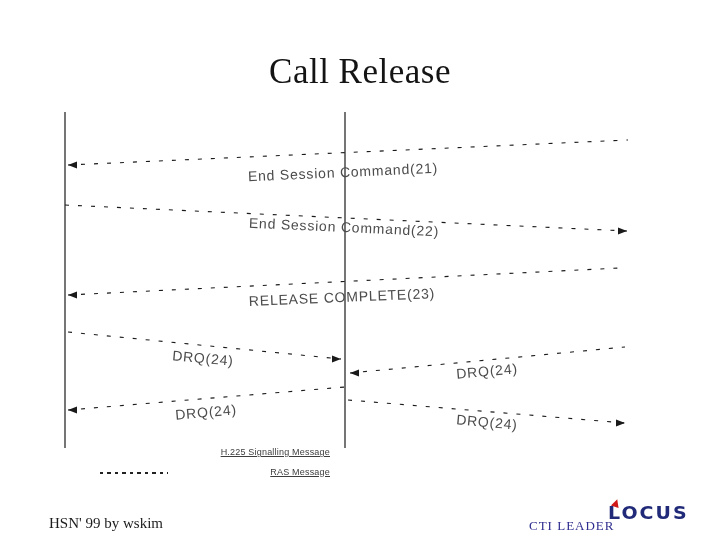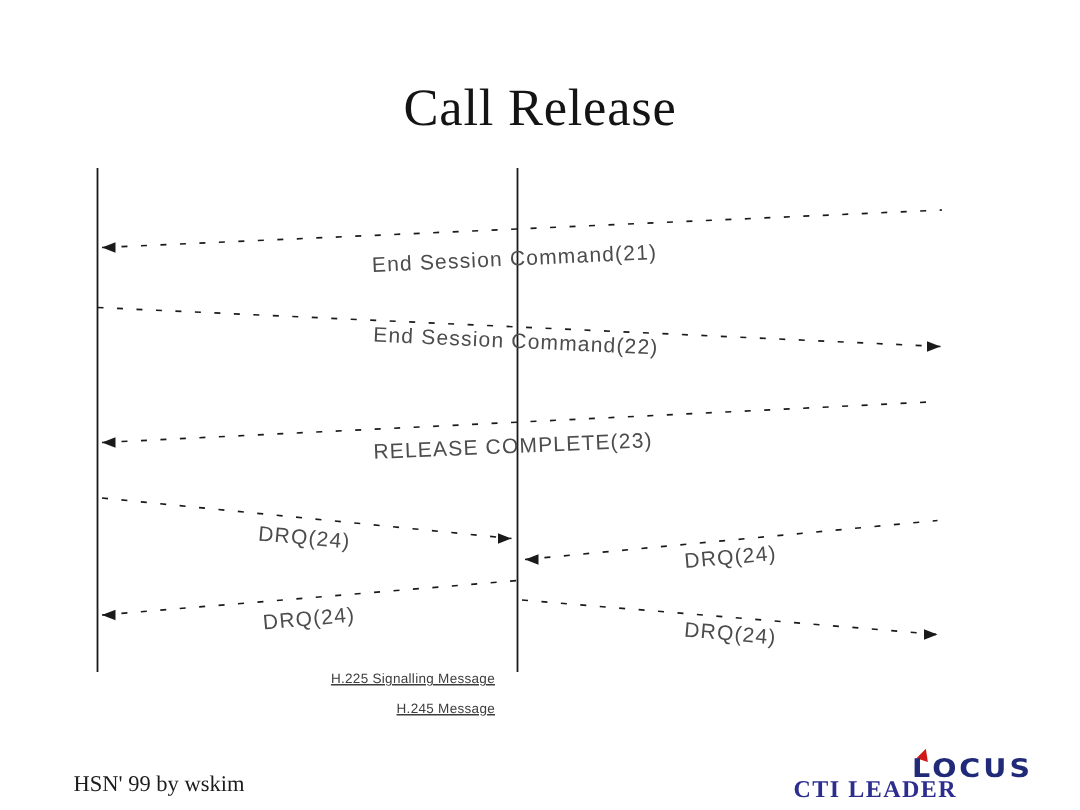--- a/index.html
+++ b/index.html
@@ -26,21 +26,21 @@
   .legend-label{
     margin-left:35px; width:200px; text-align:right;
     font-size:9px; color:#3d3d3d; letter-spacing:0.2px; line-height:19.5px;text-decoration:underline;
   }
   .footer-credit{
     position:absolute; left:49px; top:515px;
     font-family:"Liberation Serif",serif; font-size:15px; color:#1c1c1c;
   }
   .footer-brand-label{
     position:absolute; left:529px; top:518px;
-    font-family:"Liberation Serif",serif; font-weight:bold; font-size:16px;
+    font-family:"Liberation Serif",serif; font-weight:normal; font-size:13px;
     color:#2d2d8f; letter-spacing:1px;
   }
   .locus-logo{position:absolute; left:608px; top:499px; width:100px; height:26px;}
   .logo-flag{
     position:absolute; left:4px; top:0px; width:0; height:0;
     border-left:4px solid transparent; border-right:4px solid transparent;
     border-bottom:8px solid #d01818; transform:rotate(18deg);
   }
   .logo-text{
     position:absolute; left:0px; top:4px;
@@ -81,21 +81,22 @@
       <div class="msg-label" style="left: 487px; top: 371px; color: rgb(76, 76, 76); transform: translate(-50%, -50%) rotate(-5deg);">DRQ(24)</div>
       <div class="msg-label" style="left: 206px; top: 412px; color: rgb(76, 76, 76); transform: translate(-50%, -50%) rotate(-5deg);">DRQ(24)</div>
       <div class="msg-label" style="left: 487px; top: 422px; color: rgb(76, 76, 76); transform: translate(-50%, -50%) rotate(5deg);">DRQ(24)</div>
     </div>
 
   <div class="legend">
     <div class="legend-row">
       <div class="legend-label">H.225 Signalling Message</div>
     </div>
     <div class="legend-row">
-      <div class="legend-label">H.245 Message</div>
+      <div class="legend-sample"></div>
+      <div class="legend-label">RAS Message</div>
     </div>
   </div>
 
   <div class="footer-credit">HSN' 99 by wskim</div>
   <div class="footer-brand-label">CTI LEADER</div>
   <div class="locus-logo">
     <span class="logo-flag"></span>
     <span class="logo-text">LOCUS</span>
   </div>
 

